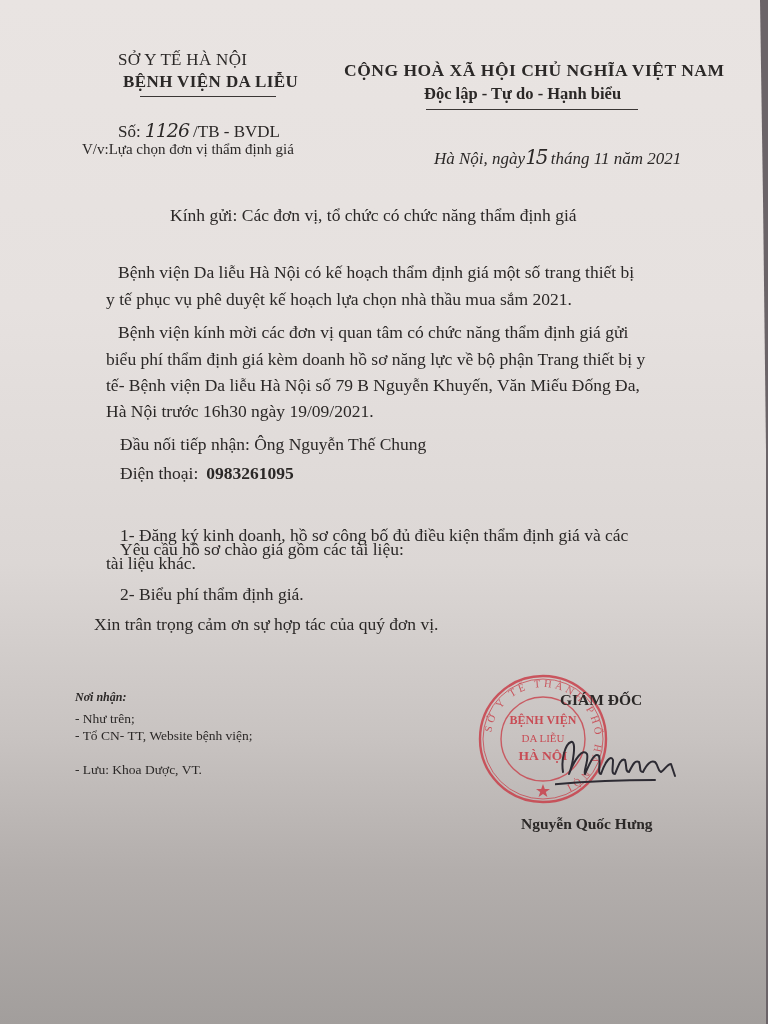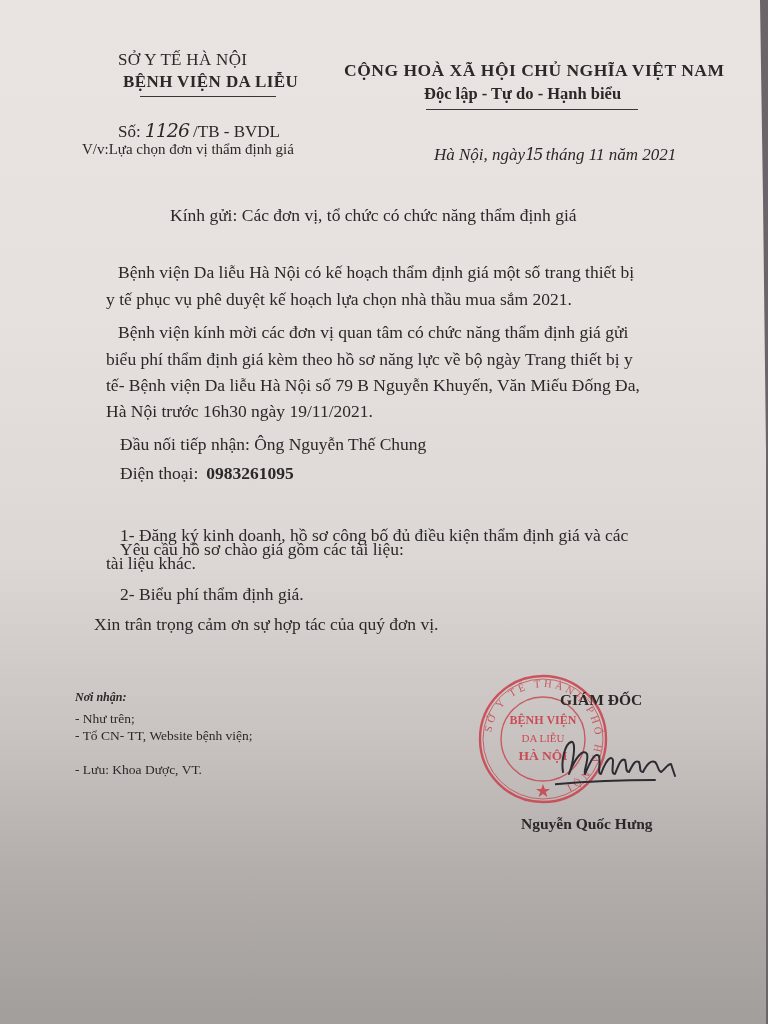--- a/index.html
+++ b/index.html
@@ -40,21 +40,21 @@
   .so-line { left: 118px; top: 119px; font-size: 17px; }
   .so-hand { font-family: "DejaVu Serif", serif; font-style: italic; font-size: 19px; letter-spacing: -1px; margin: 0 4px; }
   .vv-line { left: 82px; top: 141px; font-size: 15px; }
 
   
   .hdr-right-1 { left: 344px; top: 60px; font-size: 17.5px; font-weight: bold; letter-spacing: 0.5px; }
   .hdr-right-2 { left: 424px; top: 84px; font-size: 16.5px; font-weight: bold; }
   .hdr-right-rule { left: 426px; top: 109px; width: 212px; height: 1px; background: #3a3635; }
 
   .date-line { left: 434px; top: 145px; font-size: 17px; font-style: italic; }
-  .date-hand { font-family: "DejaVu Serif", serif; font-size: 16px; letter-spacing: -2px; }
+  .date-hand { font-family: "DejaVu Serif", serif; font-size: 20px; letter-spacing: -2px; }
 
   
   .salutation { left: 170px; top: 205px; font-size: 17.5px; }
 
   .para { font-size: 17.5px; }
   .p1a { left: 118px; top: 262px; }
   .p1b { left: 106px; top: 289px; }
   .p2a { left: 118px; top: 322px; }
   .p2b { left: 106px; top: 349px; }
   .p2c { left: 106px; top: 375px; }
@@ -104,23 +104,23 @@
     <span>Hà Nội, ngày</span><span class="date-hand">15</span>
     <span>tháng  11 năm 2021</span>
   </div>
 
   <div class="abs salutation para">Kính gửi:  Các đơn vị, tổ chức có chức năng thẩm định giá</div>
 
   <div class="abs para p1a">Bệnh viện Da liễu Hà Nội có kế hoạch thẩm định giá một số trang thiết bị</div>
   <div class="abs para p1b">y tế  phục vụ phê duyệt kế hoạch lựa chọn nhà thầu mua sắm 2021.</div>
 
   <div class="abs para p2a">Bệnh viện kính mời các đơn vị quan tâm có chức năng thẩm định giá gửi</div>
-  <div class="abs para p2b">biểu phí thẩm định giá kèm theo hồ sơ năng lực về bộ ngày Trang thiết bị y</div>
+  <div class="abs para p2b">biểu phí thẩm định giá kèm doanh hồ sơ năng lực về bộ phận Trang thiết bị y</div>
   <div class="abs para p2c">tế-  Bệnh viện Da liễu Hà Nội số 79 B Nguyễn Khuyến, Văn Miếu Đống Đa,</div>
-  <div class="abs para p2d">Hà Nội trước 16h30 ngày 19/11/2021.</div>
+  <div class="abs para p2d">Hà Nội trước 16h30 ngày 19/09/2021.</div>
 
   <div class="abs para contact">Đầu nối tiếp nhận: Ông Nguyễn Thế Chung</div>
   <div class="abs para phone">
     <span>Điện thoại:</span><b>0983261095</b>
   </div>
 
   <div class="abs para req">Yêu cầu hồ sơ chào giá gồm các tài liệu:</div>
   <div class="abs para item1a">1- Đăng ký kinh doanh, hồ sơ công bố đủ điều kiện thẩm định giá và các</div>
   <div class="abs para item1b">tài liệu khác.</div>
   <div class="abs para item2">2- Biểu phí thẩm định giá.</div>

